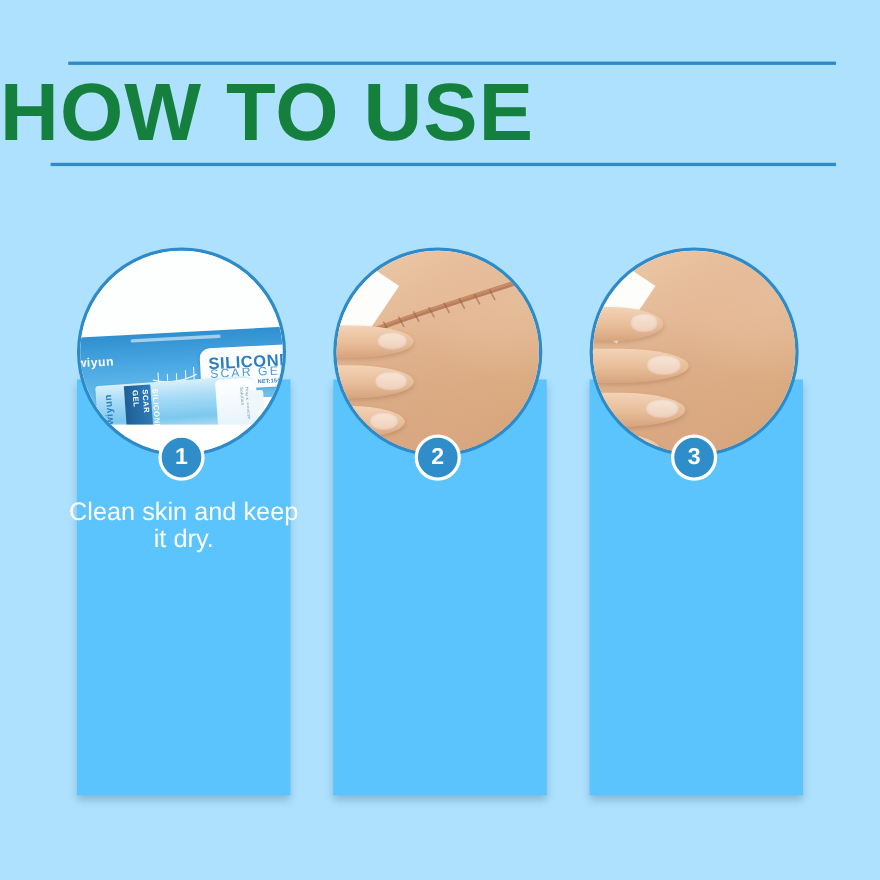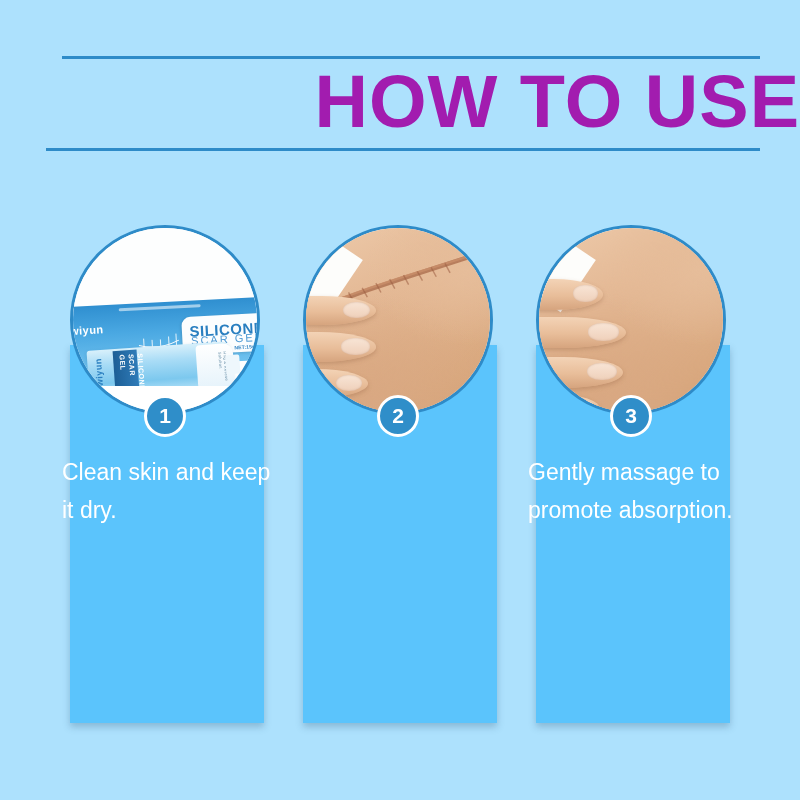--- a/index.html
+++ b/index.html
@@ -37,26 +37,26 @@
     top: 148px;
     width: 714px;
     height: 3px;
     background: #2e8bc8;
   }
   #page-title {
     position: absolute;
     left: 0;
     top: 58px;
     width: 800px;
-    text-align: right;
+    text-align: left;
     font-size: 74px;
     line-height: 88px;
     font-weight: bold;
     letter-spacing: 1px;
-    color: #a21caf;
+    color: #15803d;
     white-space: nowrap;
   }
 
   
   #cards {
     position: absolute;
     left: 0;
     top: 225px;
     width: 800px;
     height: 500px;
@@ -289,24 +289,24 @@
   }
   .badge-1 { left: 144px; }
   .badge-2 { left: 377px; }
   .badge-3 { left: 610px; }
 
   
   .caption {
     position: absolute;
     top: 228px;
     width: 210px;
-    text-align: left;
+    text-align: center;
     color: #ffffff;
     font-size: 23px;
-    line-height: 38px;
+    line-height: 24px;
     font-weight: normal;
   }
   .caption-1 { left: 62px; }
   .caption-2 { left: 295px; }
   .caption-3 { left: 528px; }
 </style>
 </head>
 <body>
 
 <div id="header">
@@ -415,15 +415,14 @@
           <div class="nail"></div>
         </div>
         <div class="finger" style="left:8%; top:80%; width:68%;">
           <div class="nail"></div>
         </div>
       </div>
     </div>
   </div>
 
   <div class="badge badge-3">3</div>
-  <div class="caption caption-3">Gently massage to promote absorption.</div>
 
 </div>
 
 </body></html>

